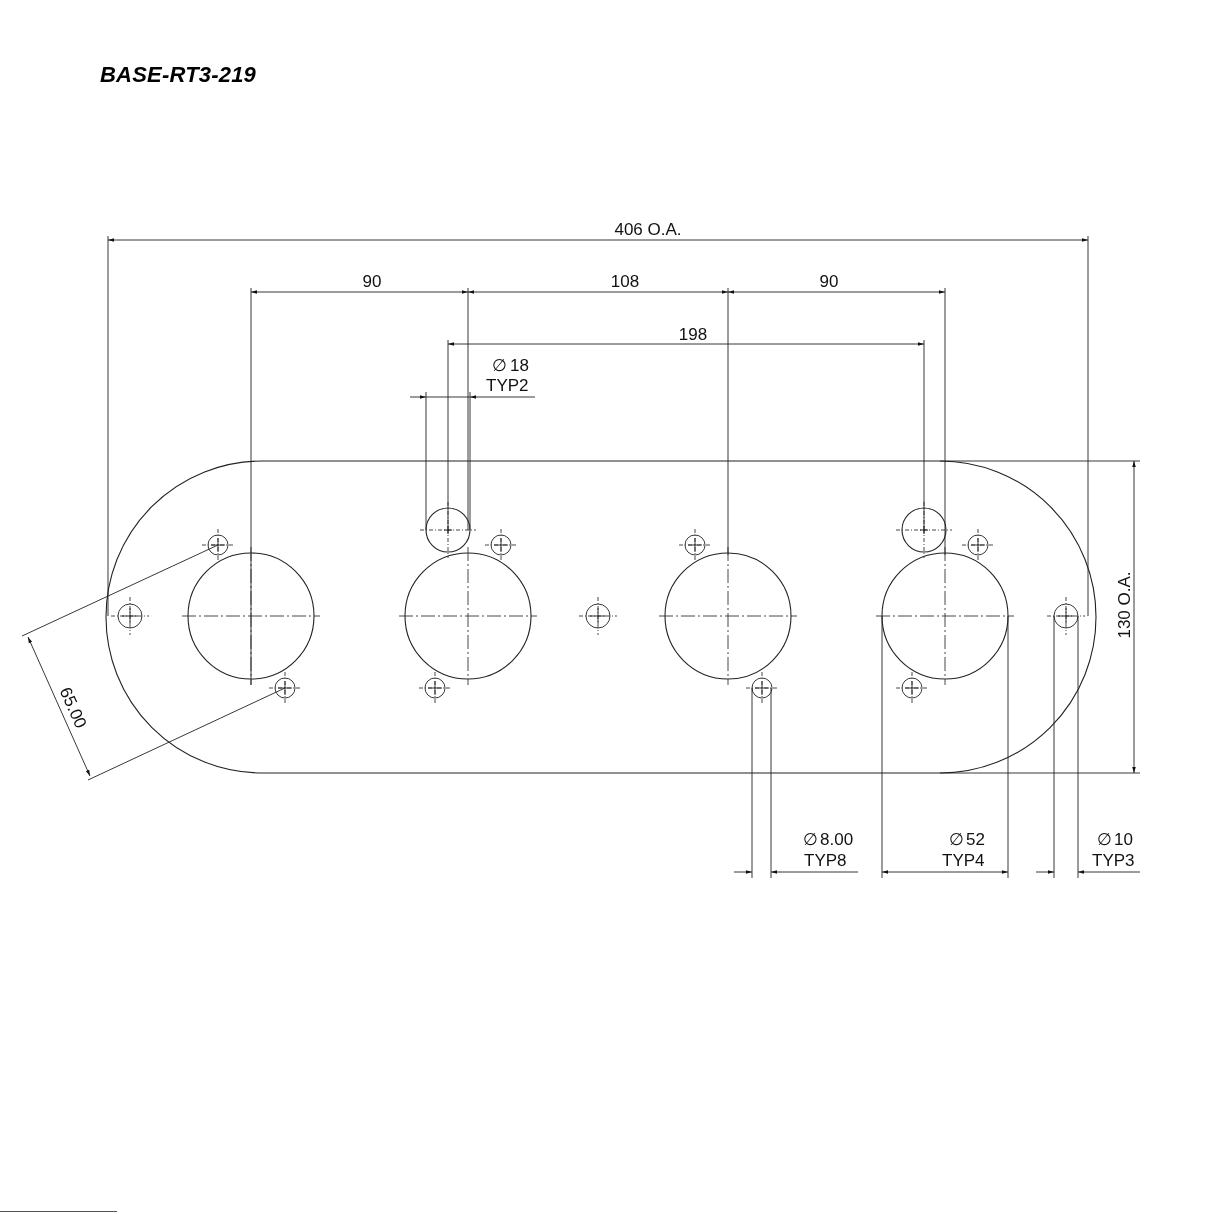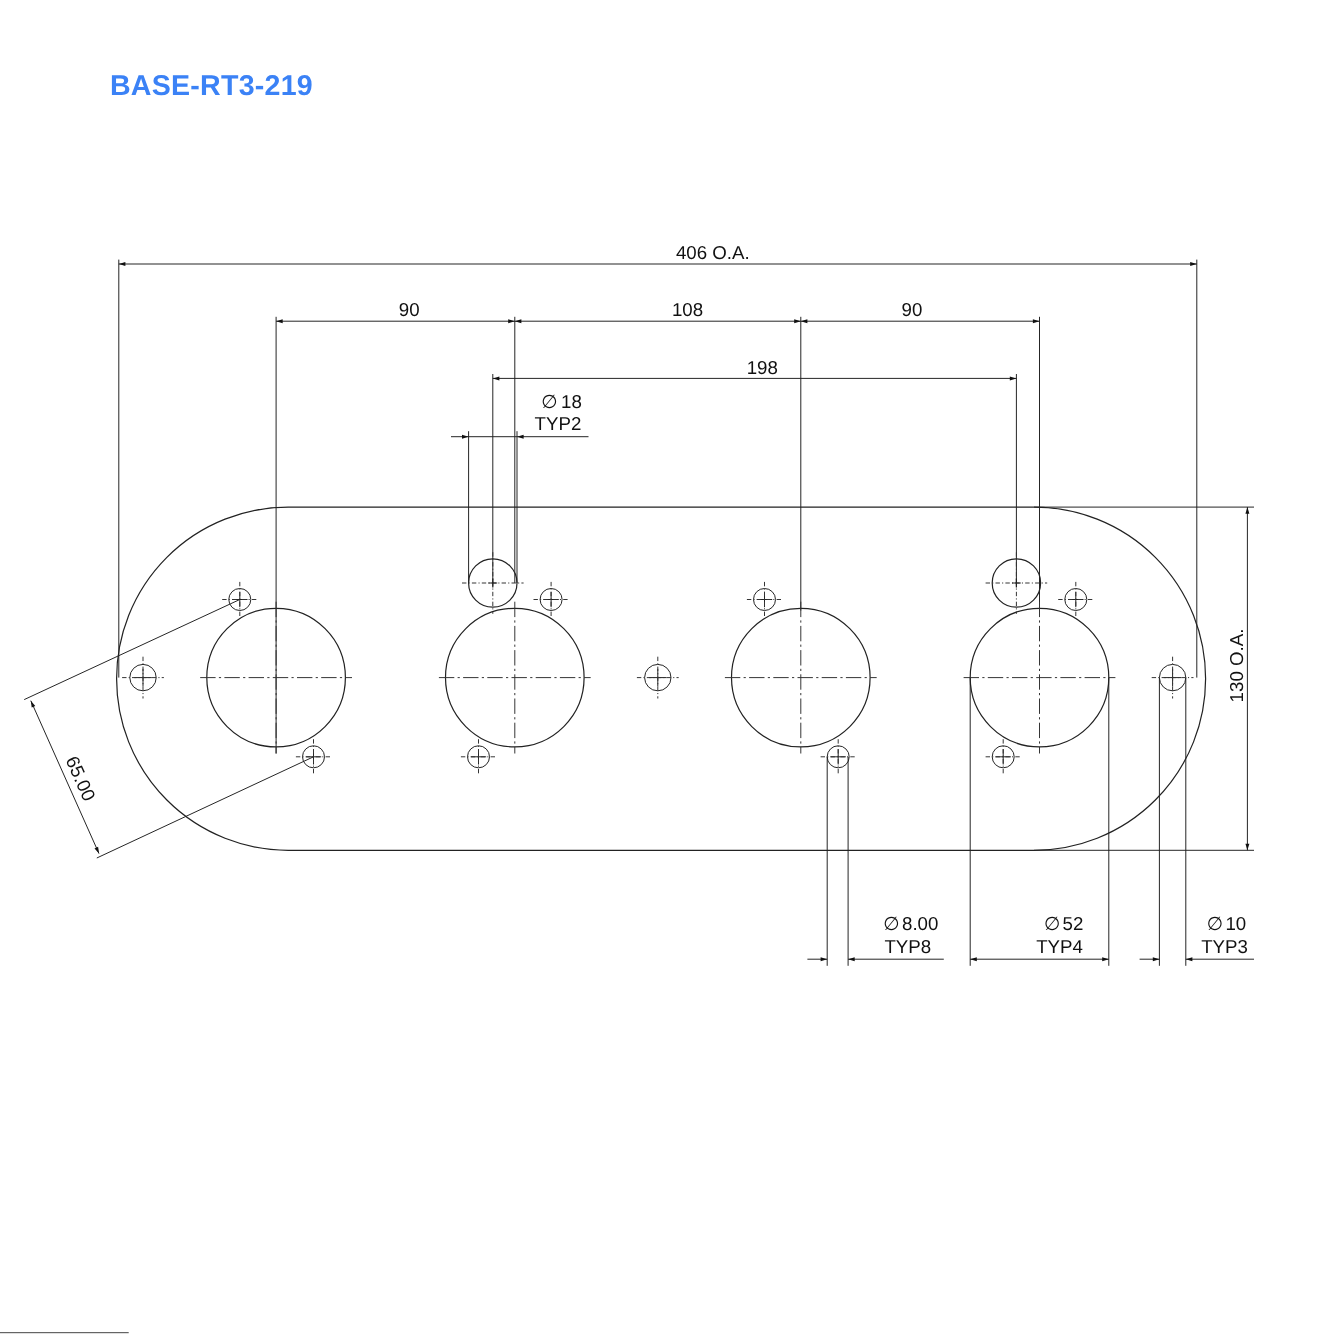--- a/index.html
+++ b/index.html
@@ -1,17 +1,17 @@
 <!DOCTYPE html>
 <html><head>
 <meta charset="utf-8">
 <style>
   html, body { margin: 0; padding: 0; background: #ffffff; }
   body { width: 1214px; height: 1214px; position: relative; overflow: hidden; font-family: "Liberation Sans", sans-serif; }
-  .title { position: absolute; left: 100px; top: 62px; font-size: 26px; font-weight: bold; color: #3b82f6; letter-spacing: 0.2px; }
+  .title { position: absolute; left: 100px; top: 62px; font-size: 22px; font-weight: bold; color: #000000; letter-spacing: 0.2px; font-style: italic; }
   svg { position: absolute; left: 0; top: 0; }
   .ln { stroke: #222; stroke-width: 1.1; fill: none; }
   .thin { stroke: #222; stroke-width: 0.9; fill: none; }
   .cl { stroke: #333; stroke-width: 0.9; fill: none; stroke-dasharray: 14 3 2 3; }
   .cls { stroke: #333; stroke-width: 0.9; fill: none; stroke-dasharray: 4 2 1 2; }
   .dimtxt { font-family: "Liberation Sans", sans-serif; font-size: 17px; fill: #111; }
   .arrow { fill: #111; }
   .bottom-line { position: absolute; left: 0; top: 1211px; width: 117px; height: 1px; background: #555; }
 </style>
 </head>

